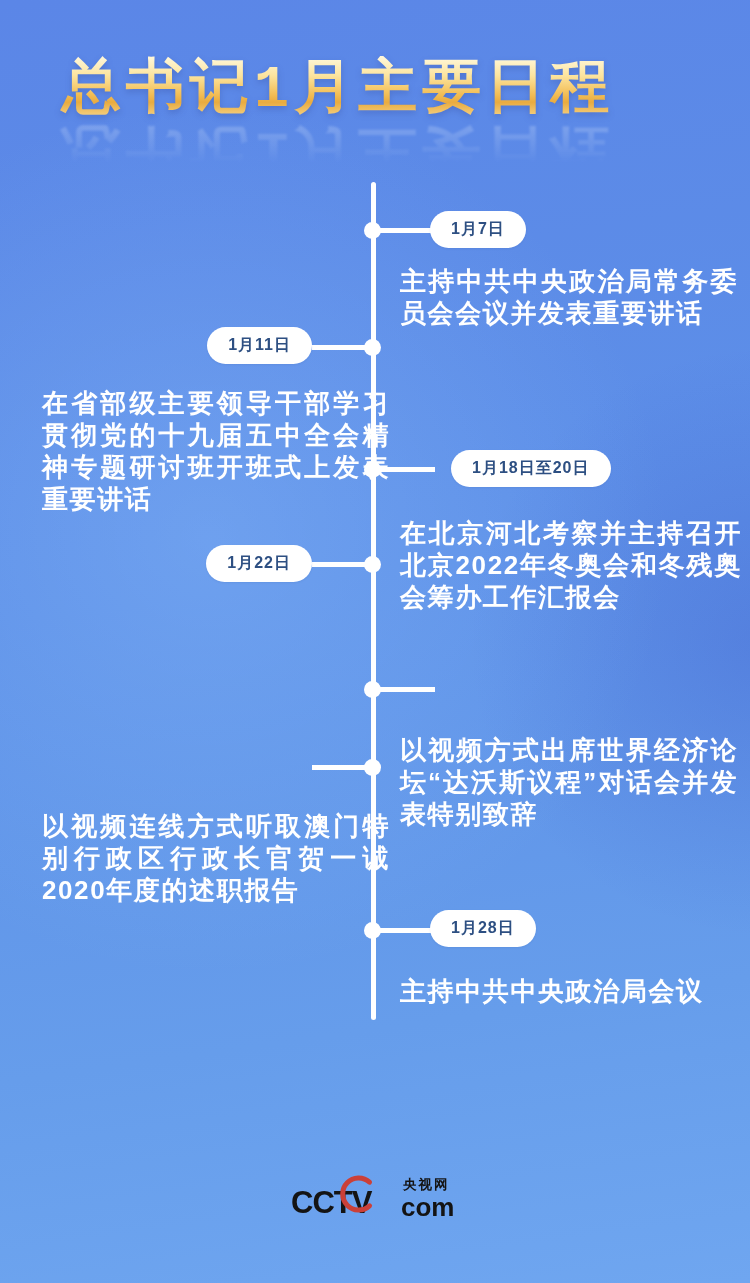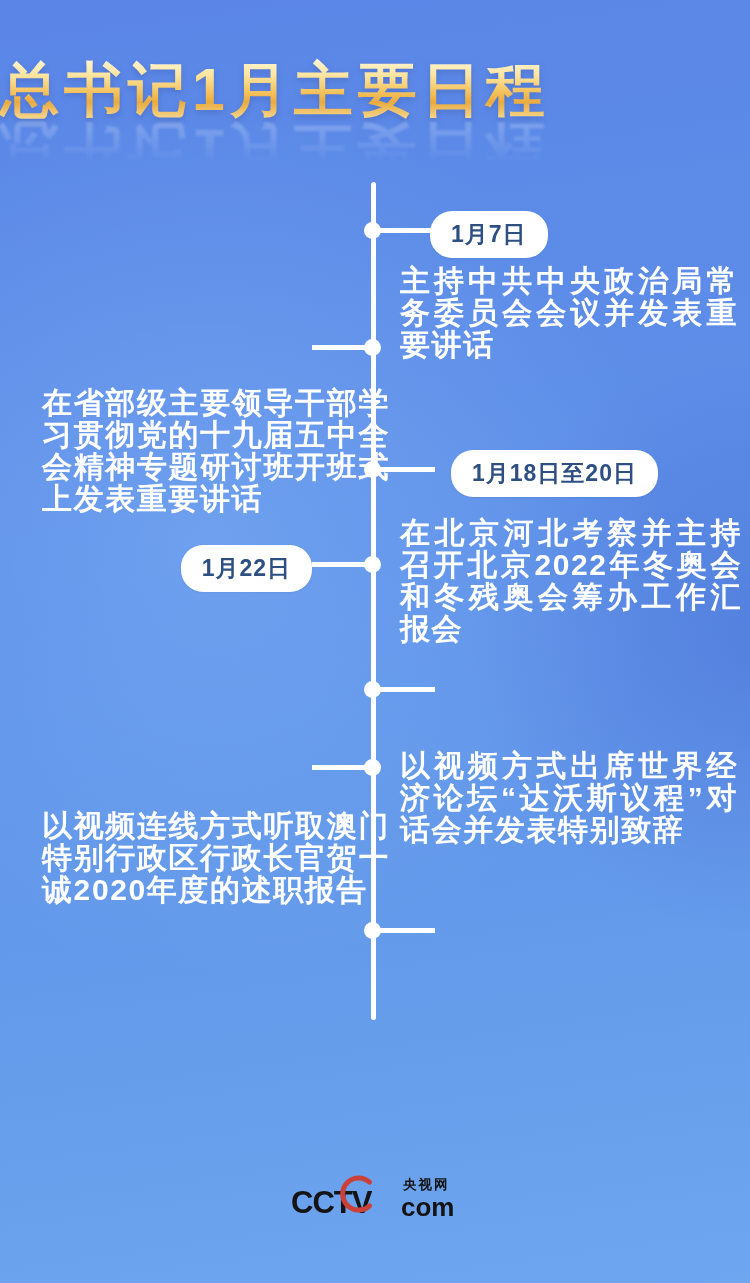--- a/index.html
+++ b/index.html
@@ -13,21 +13,21 @@
     margin:0 auto;
     overflow:hidden;
     background:
       radial-gradient(90% 50% at 28% 42%, rgba(150,200,255,0.30) 0%, rgba(150,200,255,0) 68%),
       radial-gradient(55% 32% at 102% 50%, rgba(45,60,185,0.22) 0%, rgba(45,60,185,0) 72%),
       linear-gradient(172deg, var(--bg_top,#5b86e7) 0%, #5d90e8 45%, #669deb 78%, var(--bg_bottom,#6fa6f0) 100%);
   }
   
   .title-wrap{
     position:absolute;top:56px;left:0;width:676px;
-    text-align:left;line-height:1.18;
+    text-align:center;line-height:1.18;font-family:Liberation Mono, monospace;
   }
   .title{
     font-size:59px;font-weight:bold;letter-spacing:5px;
     background:linear-gradient(180deg,#fff8dd 0%,#fce49e 28%,#f2bd55 55%,#e9ab3f 66%,#fbe9af 100%);
     -webkit-background-clip:text;background-clip:text;
     color:transparent;
     filter:drop-shadow(0 3px 3px rgba(50,70,150,0.30));
   }
   .title-reflect{
     margin-top:-12px;
@@ -49,30 +49,30 @@
     background:var(--line_white,#ffffff);
   }
   .tl-connector{
     position:absolute;height:5px;background:var(--line_white,#ffffff);
   }
   .badge{
     position:absolute;
     background:var(--badge_bg,#ffffff);
     border-radius:22px;
     padding:8px 21px;
-    font-size:23px;font-weight:bold;
+    font-size:16px;font-weight:bold;
     color:var(--badge_text,#2d4f82);
     letter-spacing:1px;
     white-space:nowrap;
     box-shadow:0 1px 2px rgba(40,70,140,0.10);
   }
   .event{
     position:absolute;
     color:var(--body_text,#ffffff);
-    font-size:30px;font-weight:bold;
+    font-size:26px;font-weight:bold;
     line-height:32px;letter-spacing:1.6px;
     text-align:justify;
   }
   .event p{margin:0;}
   .event p + p{margin-top:15px;}
   
   .logo{
     position:absolute;left:50%;top:1172px;transform:translateX(-50%);
   }
 </style>
@@ -92,20 +92,23 @@
   <div class="tl-connector" style="left:375px;top:228px;width:60px"></div>
   <div class="badge" style="left:430px;top:211px">
     <span>1月7日</span>
   </div>
   <div class="event" style="left:400px;top:265px;width:338px">
     <p>主持中共中央政治局常务委员会会议并发表重要讲话</p>
   </div>
 
   <div class="tl-node" style="left:364px;top:339px"></div>
   <div class="tl-connector" style="left:312px;top:345px;width:60px"></div>
+  <div class="badge" style="right:438px;top:327px">
+    <span>1月11日</span>
+  </div>
   <div class="event" style="left:42px;top:387px;width:348px">
     <p>在省部级主要领导干部学习贯彻党的十九届五中全会精神专题研讨班开班式上发表重要讲话</p>
   </div>
 
   <div class="tl-node" style="left:364px;top:461px"></div>
   <div class="tl-connector" style="left:375px;top:467px;width:60px"></div>
   <div class="badge" style="left:451px;top:450px">
     <span>1月18日至20日</span>
   </div>
   <div class="event" style="left:400px;top:517px;width:342px">
@@ -113,33 +116,37 @@
   </div>
 
   <div class="tl-node" style="left:364px;top:556px"></div>
   <div class="tl-connector" style="left:312px;top:562px;width:60px"></div>
   <div class="badge" style="right:438px;top:545px">
     <span>1月22日</span>
   </div>
 
   <div class="tl-node" style="left:364px;top:681px"></div>
   <div class="tl-connector" style="left:375px;top:687px;width:60px"></div>
-  <div class="event" style="left:400px;top:750px;width:338px">
+  <div class="event" style="left:400px;top:734px;width:338px">
     <p>以视频方式出席世界经济论坛“达沃斯议程”对话会并发表特别致辞</p>
   </div>
 
   <div class="tl-node" style="left:364px;top:759px"></div>
   <div class="tl-connector" style="left:312px;top:765px;width:60px"></div>
   <div class="event" style="left:42px;top:810px;width:348px">
     <p>以视频连线方式听取澳门特别行政区行政长官贺一诚2020年度的述职报告</p>
   </div>
 
   <div class="tl-node" style="left:364px;top:922px"></div>
   <div class="tl-connector" style="left:375px;top:928px;width:60px"></div>
+  <div class="badge" style="left:430px;top:910px">
+    <span>1月28日</span>
+  </div>
   <div class="event" style="left:400px;top:975px;width:338px">
+    <p>主持中共中央政治局会议</p>
   </div>
 
   <div class="logo">
     <svg width="168" height="52" viewBox="0 0 168 52">
       <text x="0" y="41" font-size="31" font-weight="bold" letter-spacing="-1" fill="#141414" font-family="Liberation Sans, DejaVu Sans, sans-serif">CCTV</text>
       <path d="M 78.5 33.8 A 16 16 0 1 1 78.5 10.2" fill="none" stroke="#cb4038" stroke-width="5" stroke-linecap="round"></path>
       <text x="112" y="17" font-size="13.5" font-weight="bold" letter-spacing="2" fill="#141414" font-family="Liberation Sans, DejaVu Sans, sans-serif">央视网</text>
       <text x="110" y="44" font-size="26" font-weight="bold" fill="#141414" font-family="Liberation Sans, DejaVu Sans, sans-serif">com</text>
     </svg>
   </div>

